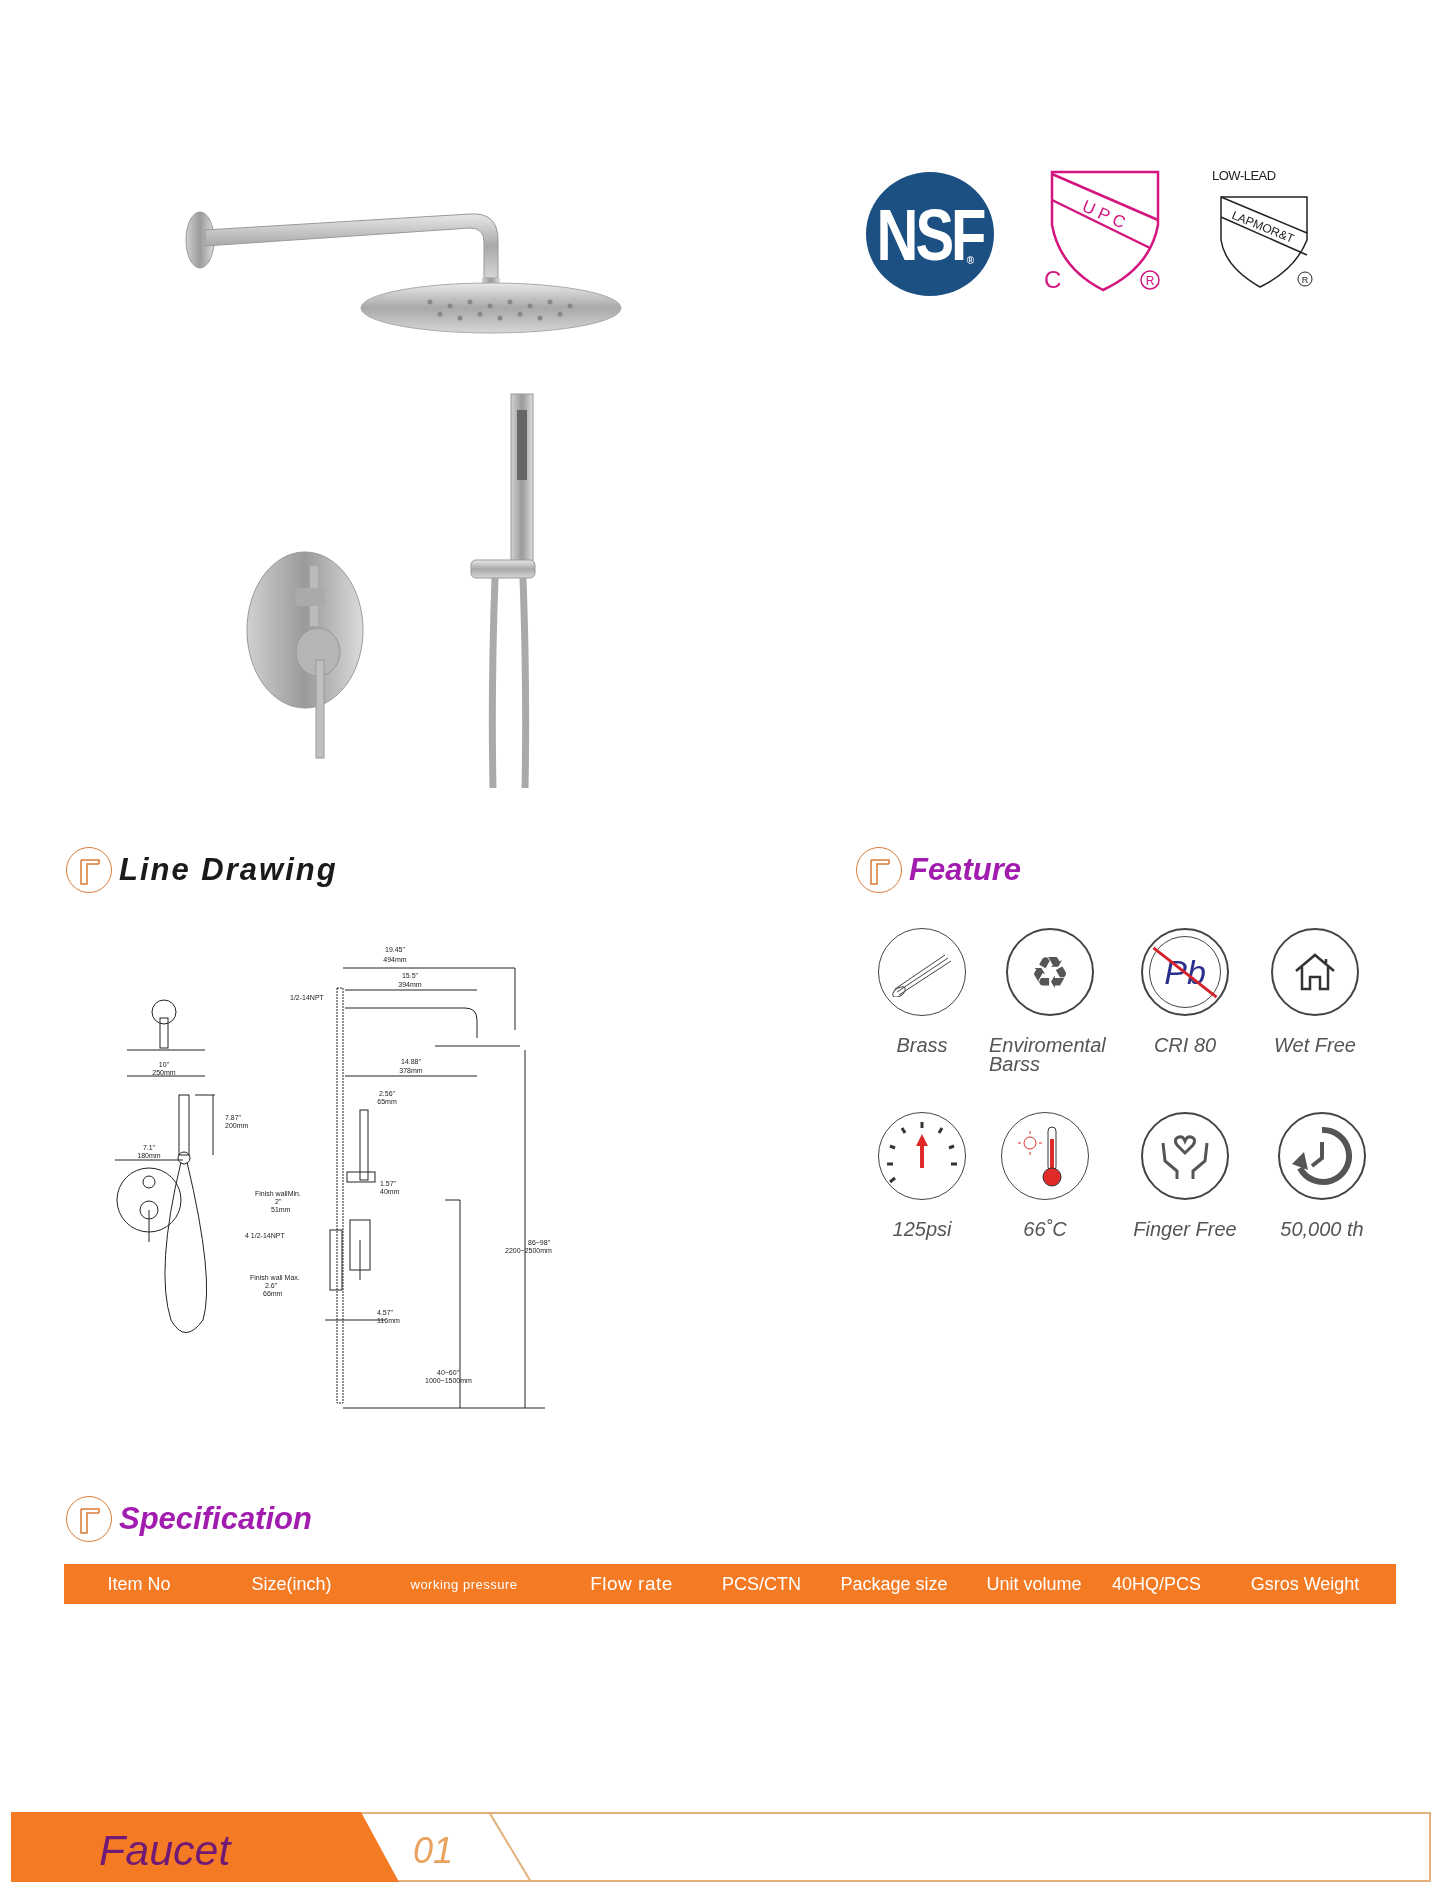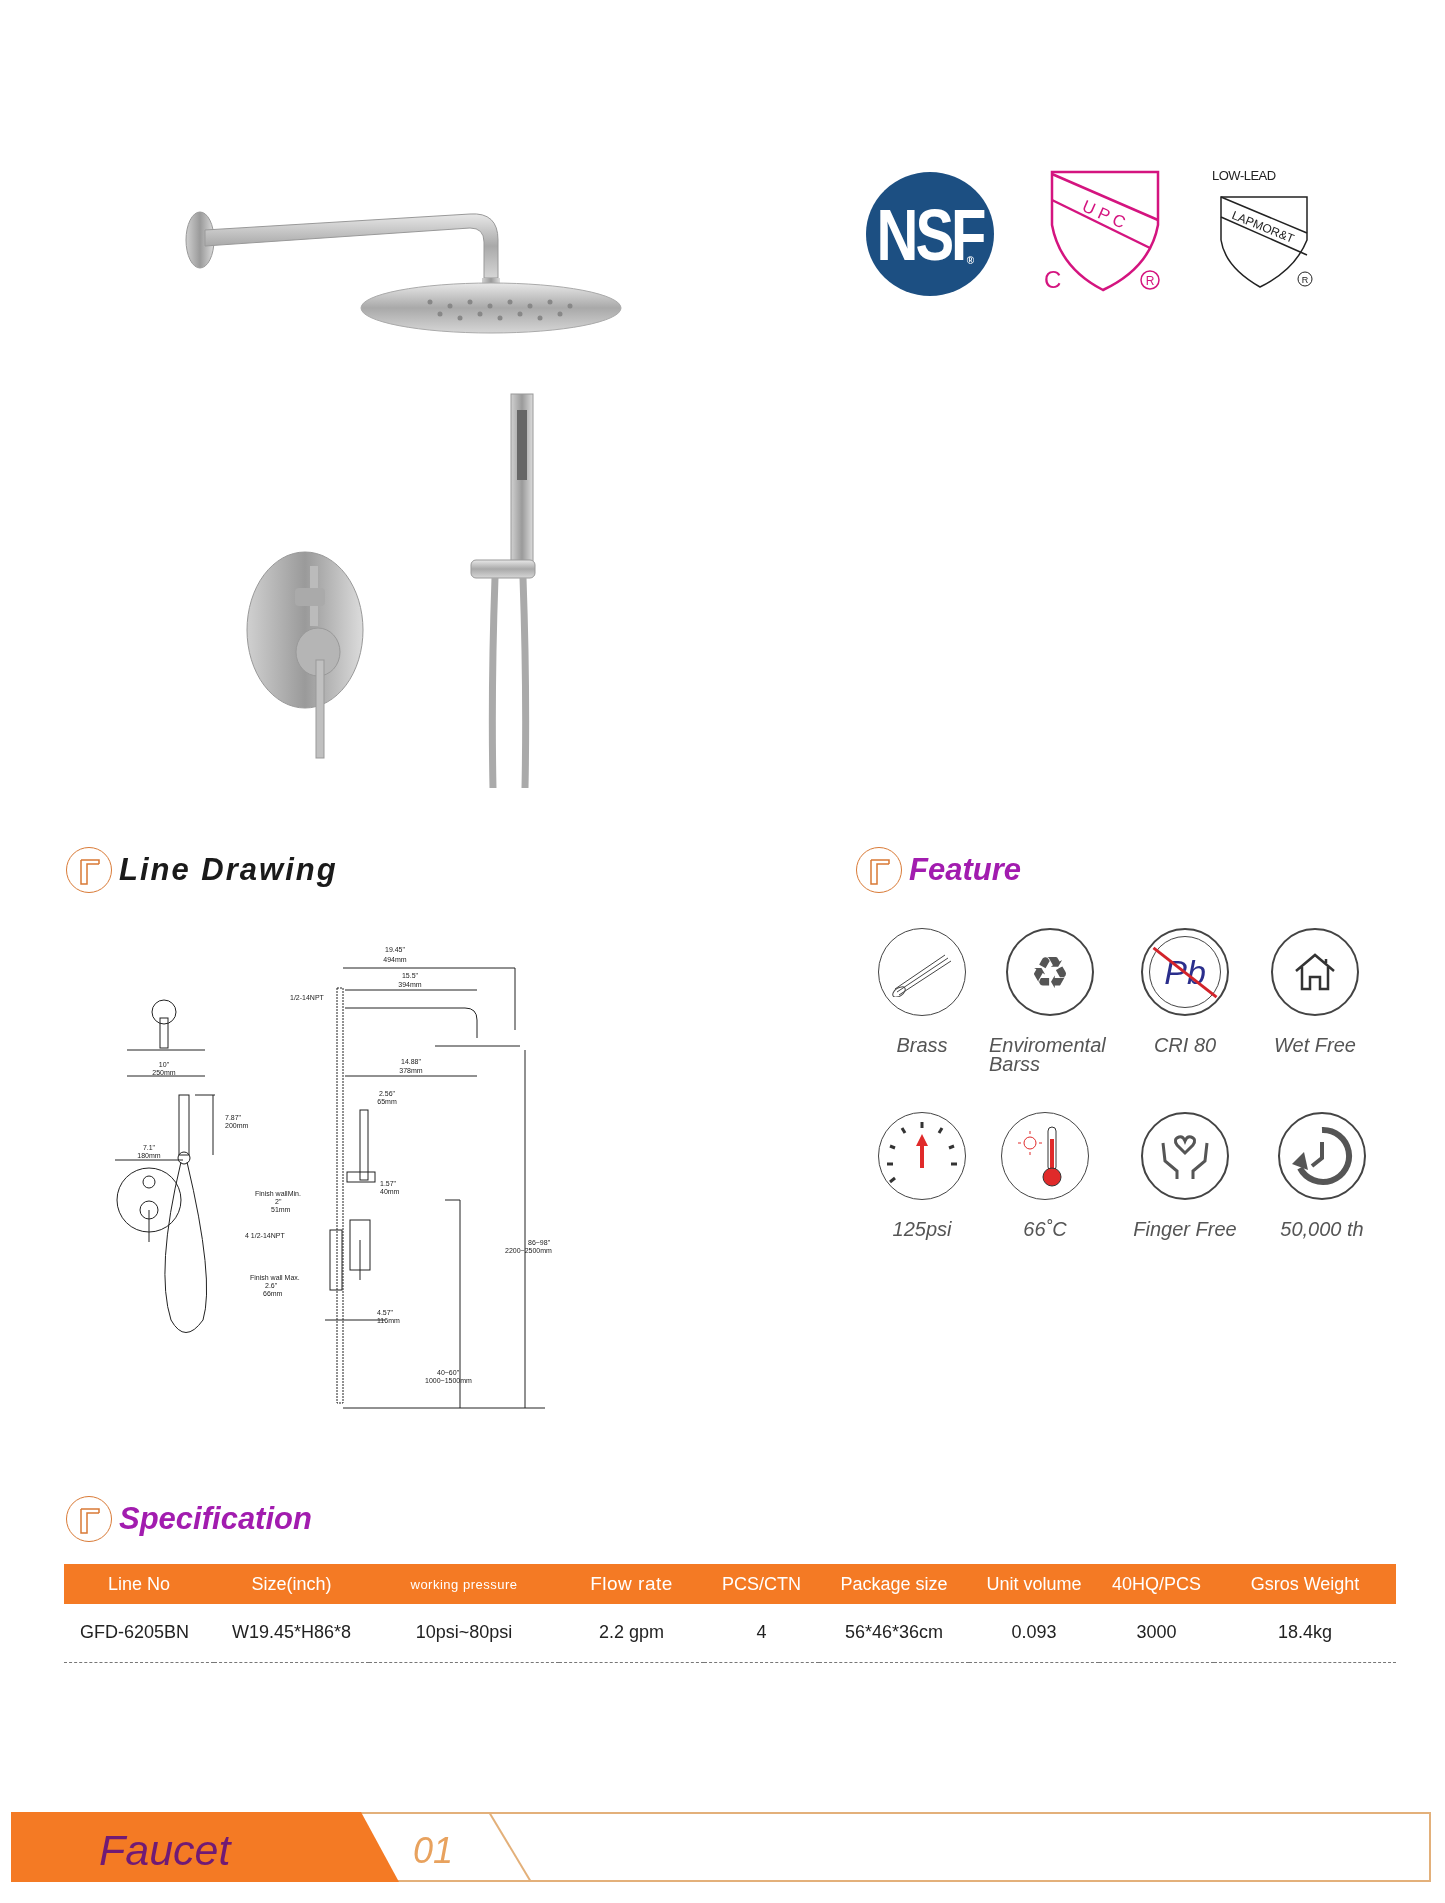--- a/index.html
+++ b/index.html
@@ -292,43 +292,32 @@
         <path d="M2 40 L14 28 L18 46 Z" fill="#555"></path>
         <path d="M32 18 L32 34 L22 42" stroke="#555" stroke-width="4" fill="none"></path>
       </svg>
   </div>
   <div class="feat-label">50,000 th</div>
 </div>
 
 <table class="spec-table">
   <thead>
     <tr>
-      <th style="width:150px">Line  No</th>
+      <th style="width:150px">Item  No</th>
       <th style="width:155px">Size(inch)</th>
       <th style="width:190px;font-size:13px;letter-spacing:0.5px">working pressure</th>
       <th style="width:145px;font-size:19px;letter-spacing:0.5px">Flow rate</th>
       <th style="width:115px">PCS/CTN</th>
       <th style="width:150px">Package size</th>
       <th style="width:130px">Unit volume</th>
       <th style="width:115px">40HQ/PCS</th>
       <th>Gsros Weight</th>
     </tr>
   </thead>
   <tbody>
-    <tr>
-      <td>GFD-6205BN</td>
-      <td>W19.45*H86*8</td>
-      <td>10psi~80psi</td>
-      <td>2.2 gpm</td>
-      <td>4</td>
-      <td>56*46*36cm</td>
-      <td>0.093</td>
-      <td>3000</td>
-      <td>18.4kg</td>
-    </tr>
   </tbody>
 </table>
 
 <div class="footer">
   <svg class="abs" style="left:-2px;top:-2px" width="560" height="70" viewBox="0 0 560 70">
     <path d="M0 0 L350 0 L388 70 L0 70 Z" fill="#f47a24"></path>
     <path d="M478 0 L520 70" stroke="#e3b07a" stroke-width="2"></path>
   </svg>
   <div class="abs" style="left:86px;top:12px;font-size:43px;font-style:italic;color:#701a75">Faucet</div>
   <div class="abs" style="left:400px;top:16px;font-size:36px;font-style:italic;color:#e8a25e">01</div>

